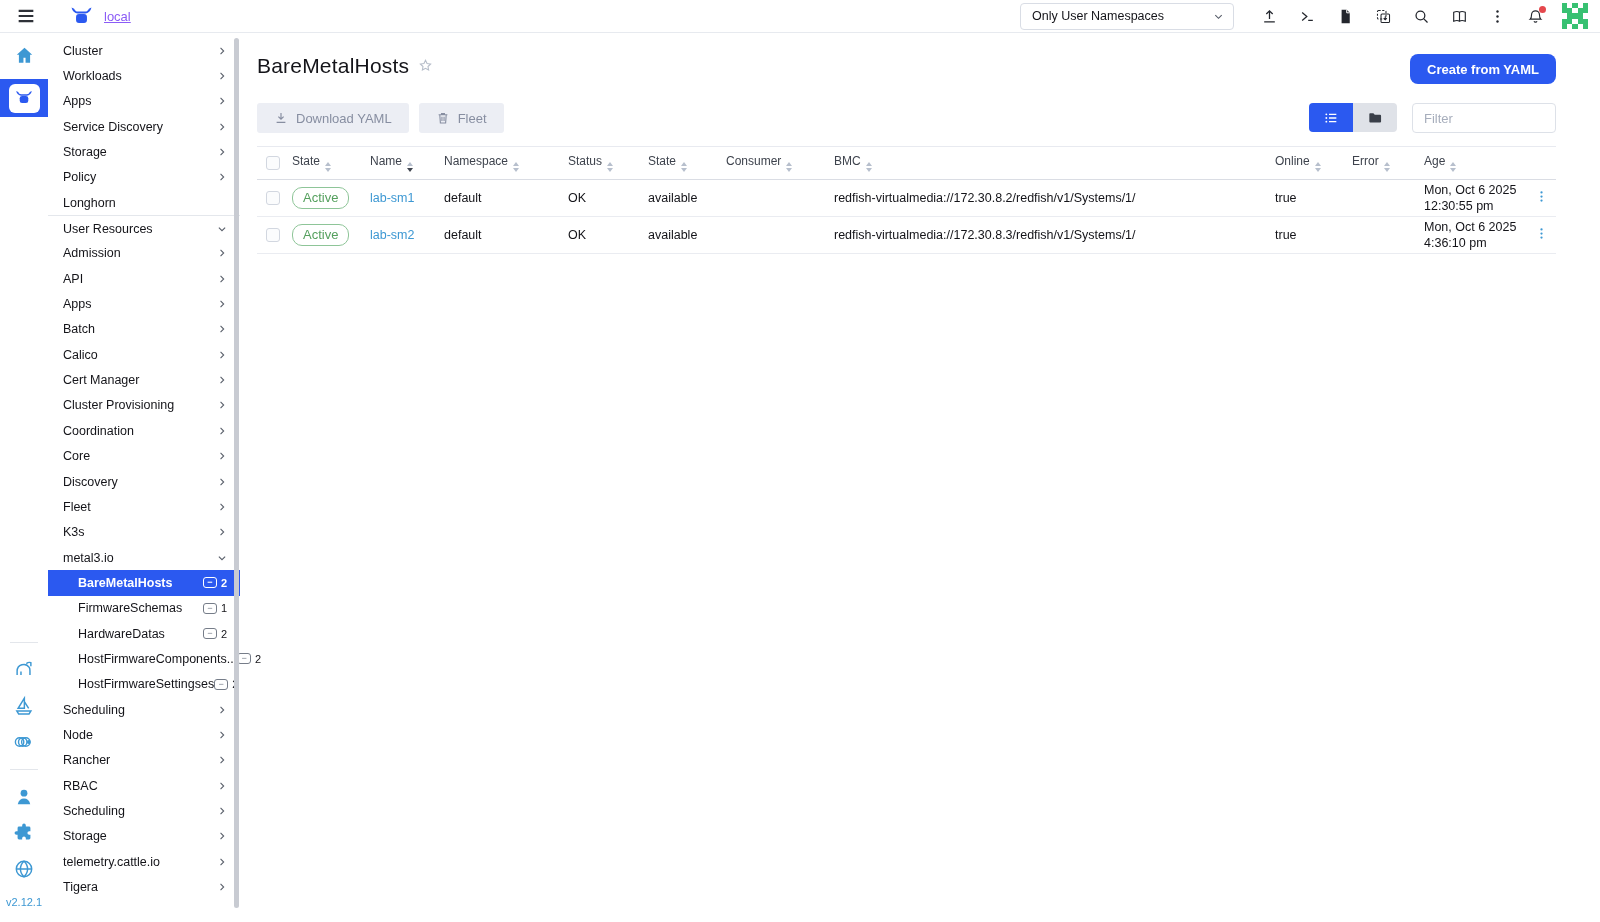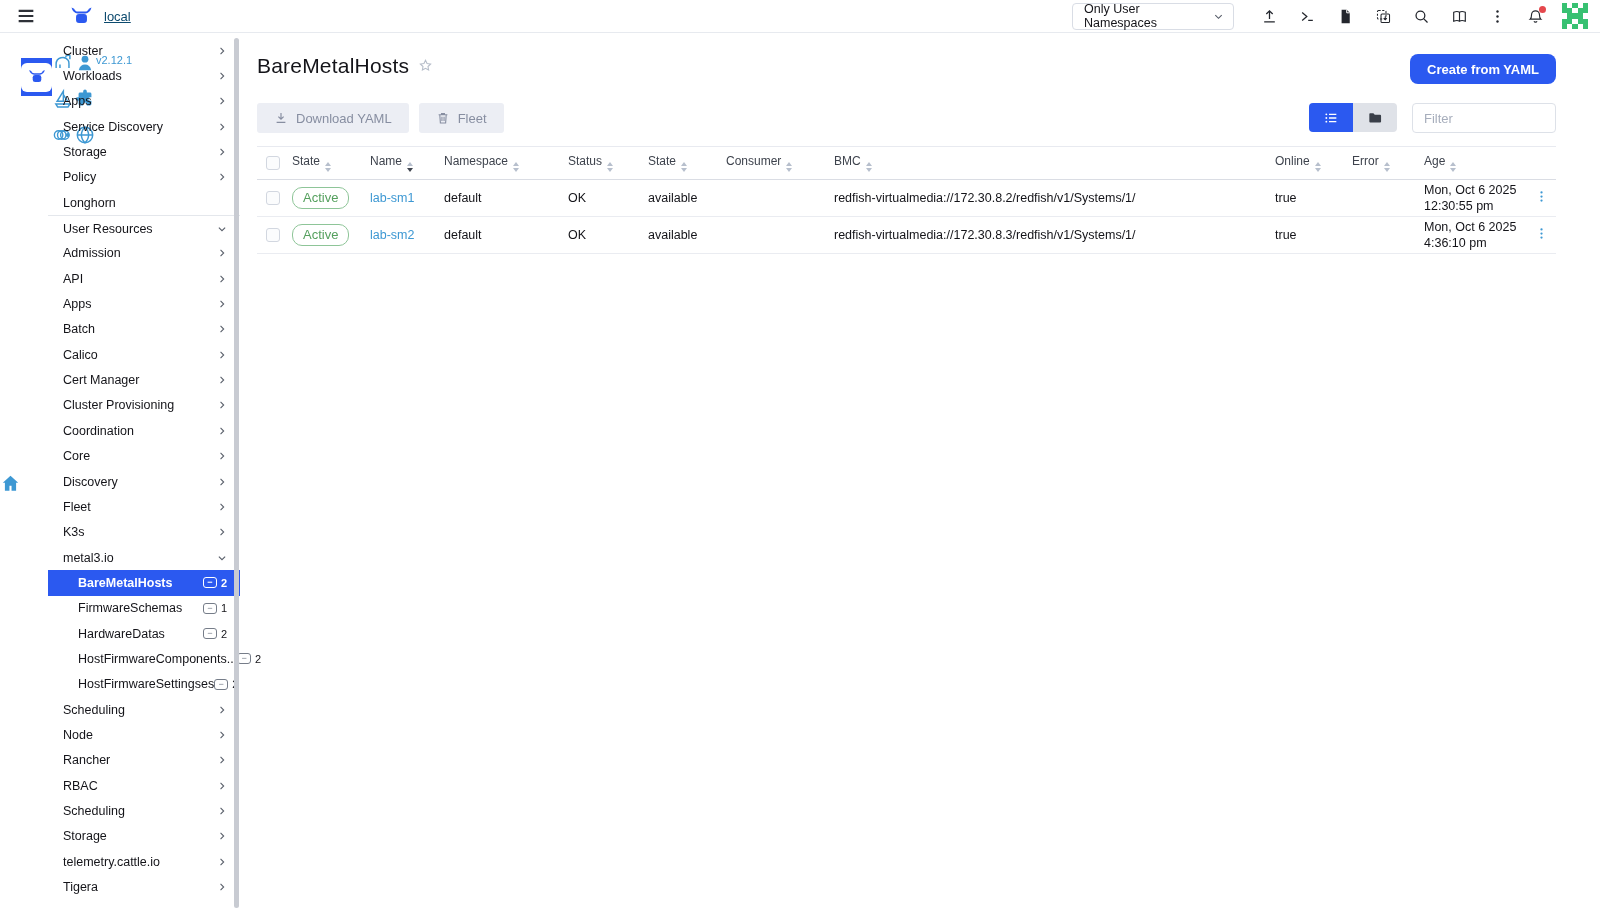--- a/index.html
+++ b/index.html
@@ -9,39 +9,39 @@
     font-family:"Liberation Sans", sans-serif;
     background:#fff; color:#141419; font-size:13px;
   }
   button { font-family:inherit; cursor:pointer; }
   svg { display:block; }
 
   
   .topbar { height:33px; display:flex; align-items:center; padding:0 12px 0 15px; border-bottom:1px solid #e7eaef; background:#fff; }
   .hamburger { background:none; border:none; color:#2e3138; padding:0; width:22px; height:22px; }
   .brand-logo { color:#2b59f0; margin-left:33px; width:23px; height:23px; }
-  .cluster-name { margin-left:11px; font-size:13px; color:#0c4a6e;text-decoration:underline; }
+  .cluster-name { margin-left:11px; font-size:13px; color:#8b5cf6;text-decoration:underline; }
   .topbar-right { margin-left:auto; display:flex; align-items:center; }
-  .ns-select { width:162px; height:27px; border:1px solid #d9dde5; border-radius:4px; background:#fff;
+  .ns-select { width:214px; height:27px; border:1px solid #d9dde5; border-radius:4px; background:#fff;
     display:flex; align-items:center; justify-content:space-between; padding:0 9px 0 11px;
     font-size:12.5px; color:#141419; margin-right:16px; }
   .ns-select .chev { color:#565c68; }
   .hbtn { position:relative; width:38px; height:27px; display:flex; align-items:center; justify-content:center;
     background:none; border:none; color:#23262d; padding:0; }
   .hbtn svg { width:17px; height:17px; }
   .hbtn .dot { position:absolute; top:3px; right:8px; width:7px; height:7px; border-radius:50%; background:#e5484d; }
   .avatar { width:26px; height:26px; margin-left:8px; display:grid;
     grid-template-columns:repeat(5,1fr); grid-template-rows:repeat(5,1fr); background:#fff; overflow:hidden; }
   .avatar i { display:block; }
 
   
   .shell { display:flex; height:889px; }
 
   
-  .rail { width:48px; flex:0 0 48px; display:flex; padding-top:12px; }
+  .rail { width:48px; flex:0 0 48px; display:flex; flex-direction:column; align-items:center; padding-top:12px; }
   .rail-btn { background:none; border:none; padding:0; color:#3d98d3; display:flex; align-items:center; justify-content:center; }
   .rail-home svg { width:21px; height:21px; }
   .rail-cluster { width:48px; height:38px; margin-top:13px; background:#2b59f0; }
   .rail-cluster .chip { width:31px; height:29px; margin:4.5px auto; background:#fff; border-radius:6px;
     display:flex; align-items:center; justify-content:center; color:#2b59f0; }
   .rail-cluster .chip svg { width:18px; height:18px; }
   .rail-spacer { flex:1; }
   .rail-divider { width:28px; border-top:1px solid #e3e6eb; margin:9px 0; }
   .rail-app { margin:7px 0; }
   .rail-app svg { width:22px; height:22px; }

